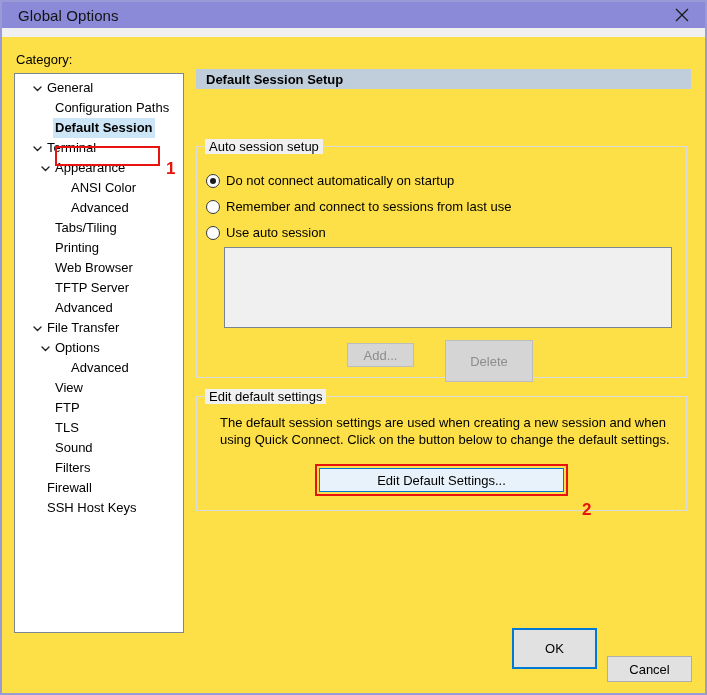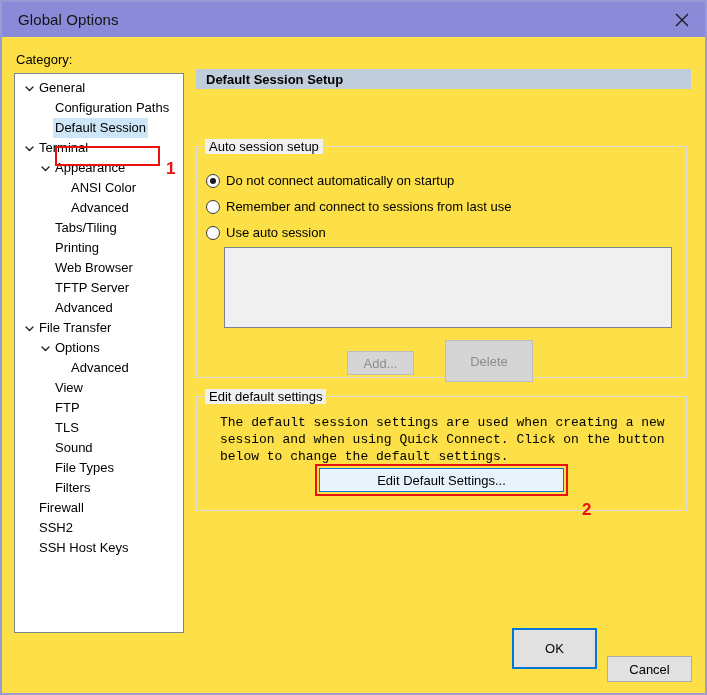--- a/index.html
+++ b/index.html
@@ -23,21 +23,21 @@
     box-sizing: border-box;
     border: 2px solid #9a9ad6;
     background: #f0f0f0;
     overflow: hidden;
   }
 
   .titlebar {
     position: absolute;
     left: 0; top: 0;
     width: 703px;
-    height: 35px;
+    height: 26px;
     background: #8a8ad8;
     display: flex;
     align-items: center;
   }
   .titlebar-text {
     margin-left: 16px;
     font-size: 15px;
     color: #131313;
     letter-spacing: 0.1px;
   }
@@ -102,24 +102,25 @@
     align-items: center;
     justify-content: center;
   }
   .chev svg { display: block; }
   .tree-label {
     display: inline-block;
     padding: 0 2px;
   }
   .tree-row.selected .tree-label {
     background: #cde6f7;
-  }
-
-  
-  .lvl0 { padding-left: 6px; }
+    font-weight: bold;
+  }
+
+  
+  .lvl0 { padding-left: 14px; }
   .lvl1 { padding-left: 22px; }
   .lvl2 { padding-left: 38px; }
 
   
   .panel-header {
     position: absolute;
     left: 194px;
     top: 32px;
     width: 495px;
     height: 20px;
@@ -220,41 +221,40 @@
   }
   .btn.disabled {
     color: #8d8d8d;
     background: #d5d5d5;
     border-color: #bdbdbd;
   }
 
   #btn-add {
     position: absolute;
     left: 345px;
-    top: 314px;
+    top: 306px;
     width: 67px;
     height: 24px;
   }
   #btn-delete {
     position: absolute;
     left: 443px;
     top: 303px;
     width: 88px;
     height: 42px;
   }
 
   .edit-desc {
     position: absolute;
     left: 218px;
     top: 377px;
     width: 450px;
     font-size: 13px;
     line-height: 17px;
     color: #000;
-    font-family: Liberation Mono, monospace;
   }
 
   #btn-edit-default {
     position: absolute;
     left: 317px;
     top: 431px;
     width: 245px;
     height: 24px;
     background: #e8f2fb;
     border: 1px solid #0078d7;
@@ -422,33 +422,25 @@
           <div class="tree-row lvl1">
             <span class="chev"></span>
             <span class="tree-label">TLS</span>
           </div>
           <div class="tree-row lvl1">
             <span class="chev"></span>
             <span class="tree-label">Sound</span>
           </div>
           <div class="tree-row lvl1">
             <span class="chev"></span>
-            <span class="tree-label">File Types</span>
-          </div>
-          <div class="tree-row lvl1">
-            <span class="chev"></span>
             <span class="tree-label">Filters</span>
           </div>
           <div class="tree-row lvl0">
             <span class="chev"></span>
             <span class="tree-label">Firewall</span>
-          </div>
-          <div class="tree-row lvl0">
-            <span class="chev"></span>
-            <span class="tree-label">SSH2</span>
           </div>
           <div class="tree-row lvl0">
             <span class="chev"></span>
             <span class="tree-label">SSH Host Keys</span>
           </div>
         </div>
     </div>
 
     <div class="panel-header">
       <span>Default Session Setup</span>

